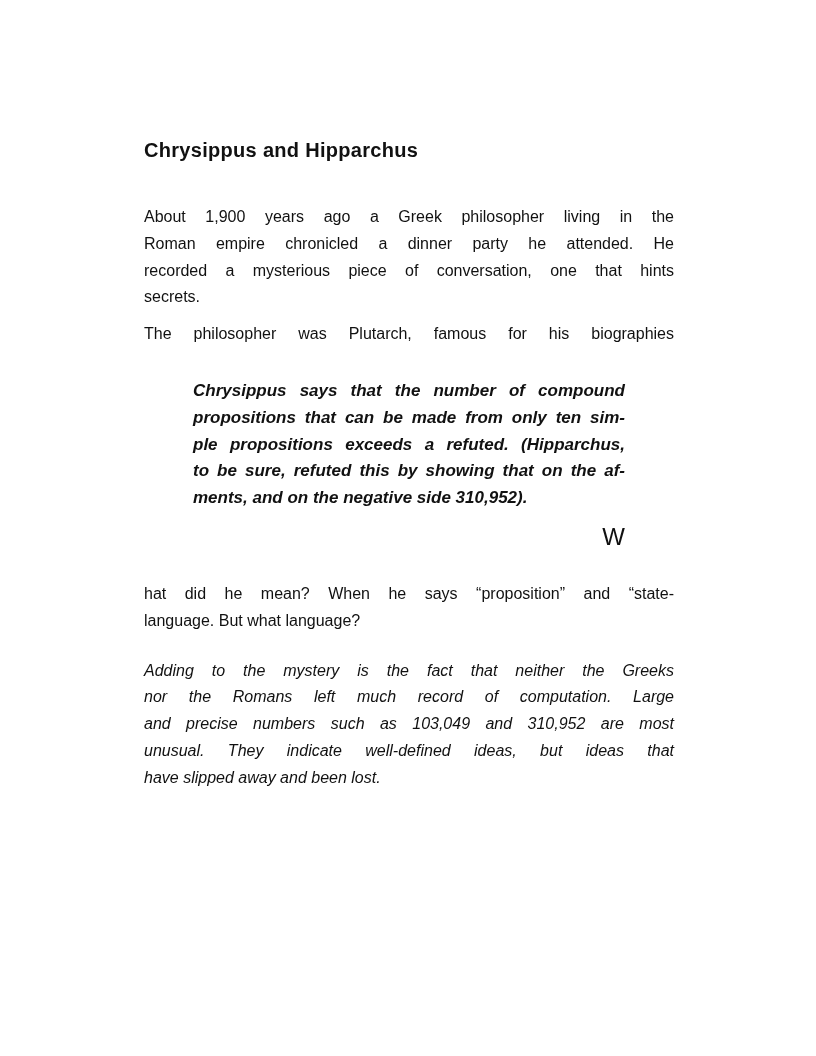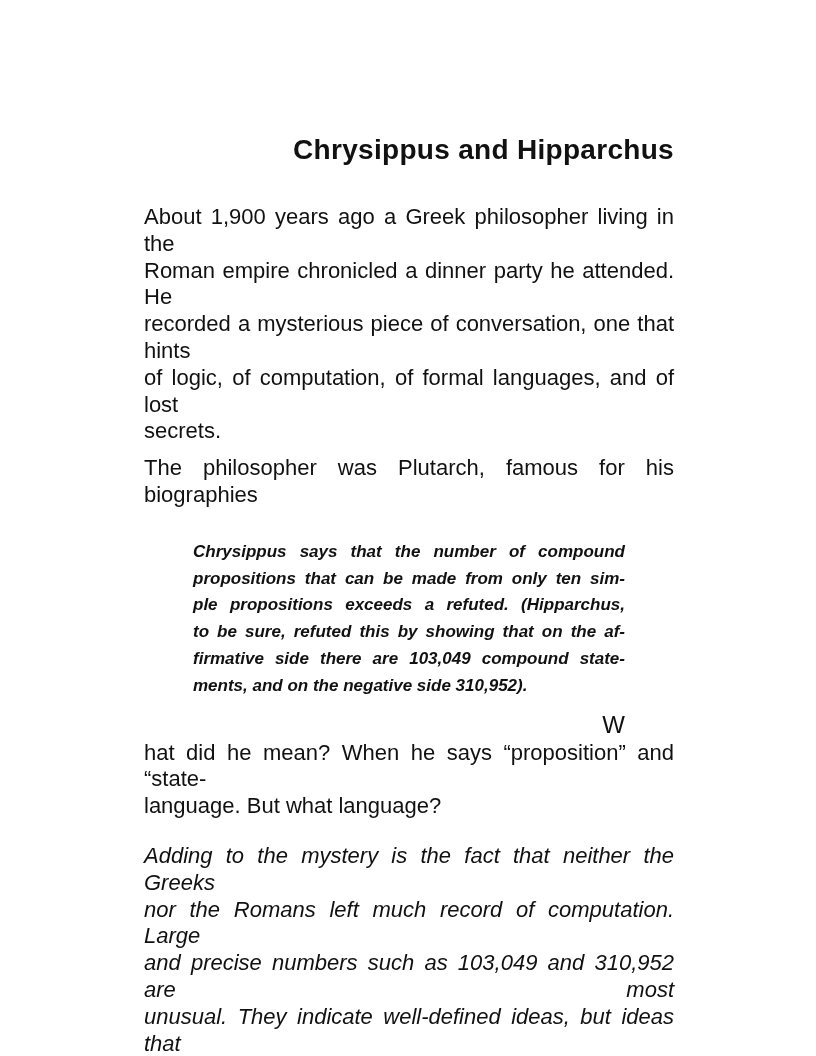--- a/index.html
+++ b/index.html
@@ -13,30 +13,30 @@
       height: 1056px;
       background: #ffffff;
       box-sizing: border-box;
       padding: 132px 142px 0 144px;
       font-family: "Liberation Sans", sans-serif;
       color: #111111;
       overflow: hidden;
     }
     .title {
       margin: 0;
-      font-size: 28px;
+      font-size: 20px;
       line-height: 36px;
       font-weight: bold;
-      text-align: right;
+      text-align: left;
       letter-spacing: 0.3px;
       color: #111111;
     }
     .para {
       margin: 0;
-      font-size: 22px;
+      font-size: 16px;
       line-height: 26.8px;
     }
     .line {
       display: block;
       text-align: justify;
       text-align-last: justify;
     }
     .line.last {
       text-align: justify;
       text-align-last: left;
@@ -50,48 +50,46 @@
       font-style: italic;
       font-weight: bold;
     }
     .dropcap {
       margin: 10px 49px 0 0;
       font-size: 24px;
       line-height: 30px;
       text-align: right;
       font-style: normal;
     }
-    .para-3 { }
+    .para-3 { margin-top: 29px; }
     .para-4 { margin-top: 23px; font-style: italic; }
   </style>
 </head>
 <body>
 
 <div class="page">
 
   <h1 class="title">Chrysippus and Hipparchus</h1>
 
   <p class="para para-1">
     <span class="line">About 1,900 years ago a Greek philosopher living in the</span>
     <span class="line">Roman empire chronicled a dinner party he attended. He</span>
     <span class="line">recorded a mysterious piece of conversation, one that hints</span>
-    <span class="line">of logic, of computation, of formal languages, and of lost</span>
     <span class="line last">secrets.</span>
   </p>
 
   <p class="para para-2">
     <span class="line">The philosopher was Plutarch, famous for his biographies</span>
   </p>
 
   <blockquote class="quote">
     <span class="line">Chrysippus says that the number of compound</span>
     <span class="line">propositions that can be made from only ten sim-</span>
     <span class="line">ple propositions exceeds a refuted. (Hipparchus,</span>
     <span class="line">to be sure, refuted this by showing that on the af-</span>
-    <span class="line">firmative side there are 103,049 compound state-</span>
     <span class="line last">ments, and on the negative side 310,952).</span>
   </blockquote>
 
   <div class="para dropcap">W</div>
 
   <p class="para para-3">
     <span class="line">hat did he mean? When he says “proposition” and “state-</span>
     <span class="line last">language. But what language?</span>
   </p>
 

